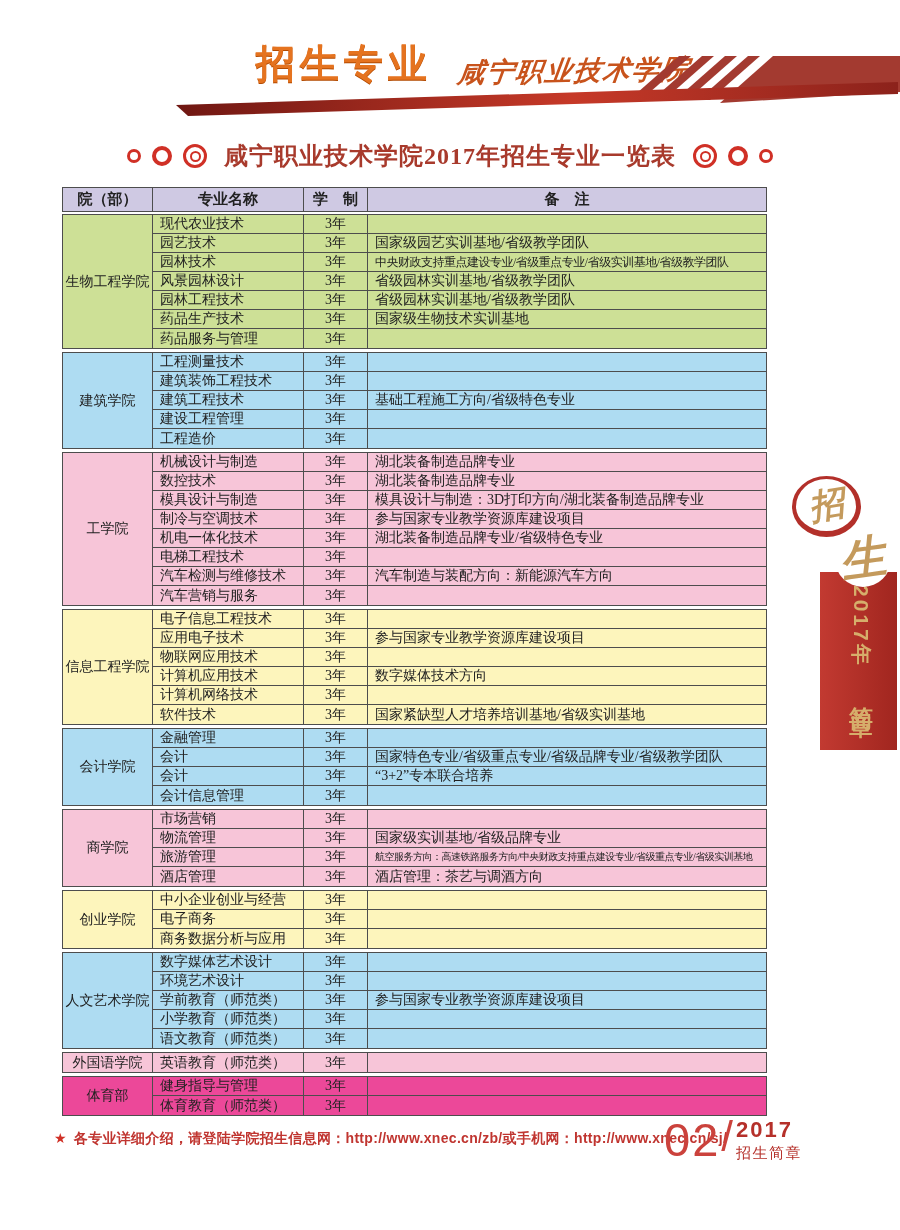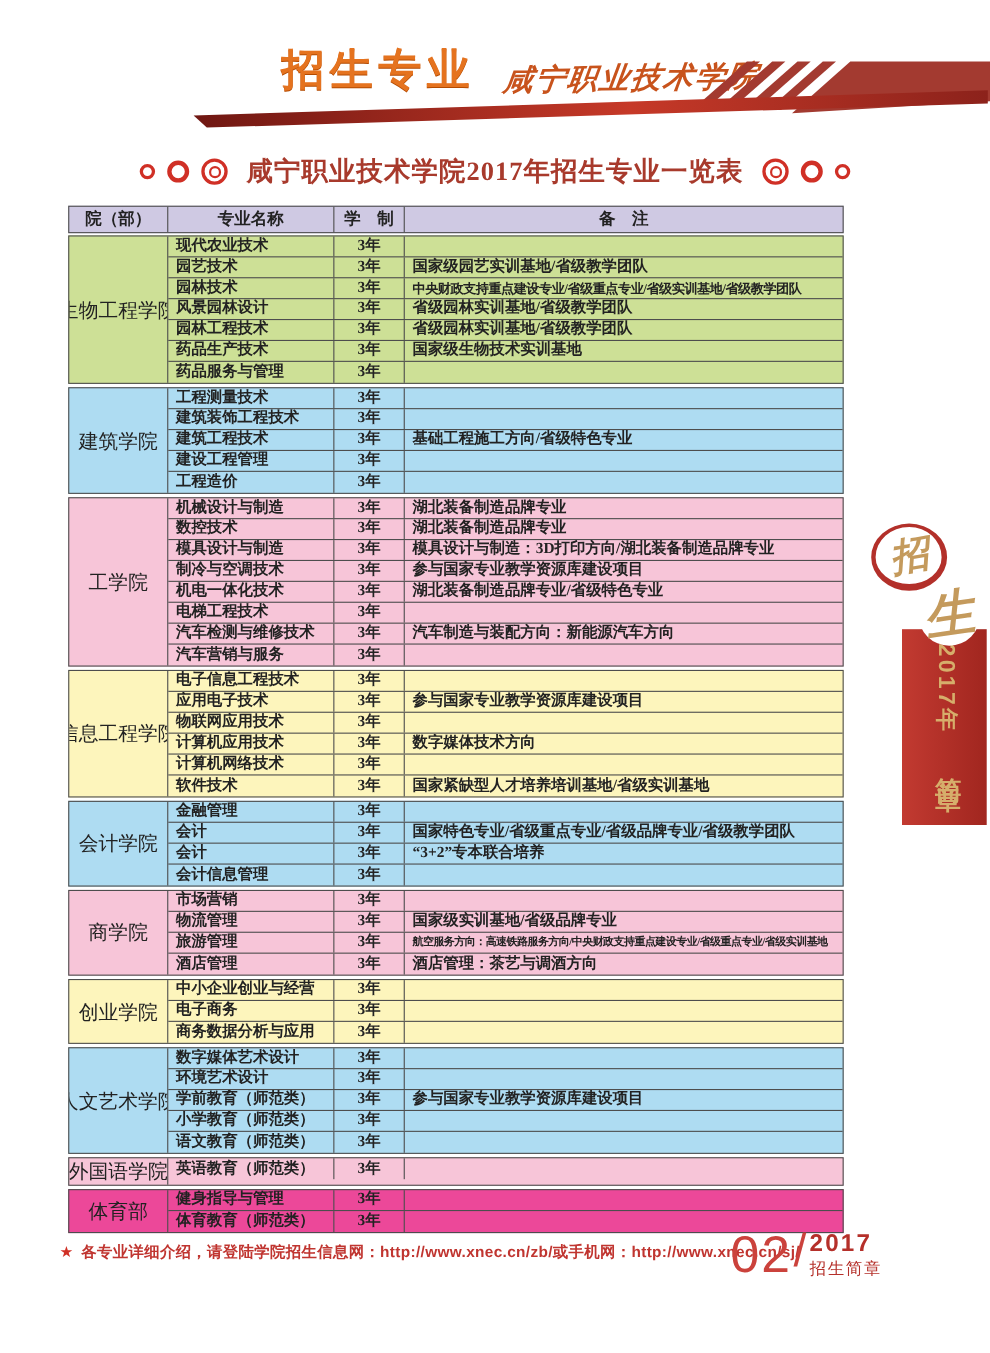--- a/index.html
+++ b/index.html
@@ -46,23 +46,23 @@
   }
   .thead .cl{display:flex;align-items:center;justify-content:center;}
   .cl{border-right:1px solid #4d4d4d;overflow:hidden;white-space:nowrap;}
   .h-college,.c-college{width:90px;}
   .h-major,.cl-major{width:151px;}
   .h-years,.cl-years{width:64px;}
   .h-note,.cl-note{flex:1;border-right:none;}
   .tgroup{display:flex;border:1px solid #4d4d4d;margin-bottom:3px;}
   .c-college{
     display:flex;align-items:center;justify-content:center;
-    font-size:18px;color:#222;
-  }
-  .c-rows{flex:1;display:flex;flex-direction:column;font-weight:bold;}
+    font-size:14px;color:#222;
+  }
+  .c-rows{flex:1;display:flex;flex-direction:column;}
   .trow{display:flex;height:19px;border-bottom:1px solid #4d4d4d;}
   .trow:last-child{border-bottom:none;}
   .trow .cl{display:flex;align-items:center;font-size:14px;color:#222;line-height:1;}
   .cl-major{padding-left:7px;}
   .cl-years{justify-content:center;}
   .cl-note{padding-left:7px;}
   .cl-note.dense{font-size:12px;letter-spacing:-0.5px;}
   .cl-note.small{font-size:10px;letter-spacing:-0.5px;}
   
   .zhao-circle{

